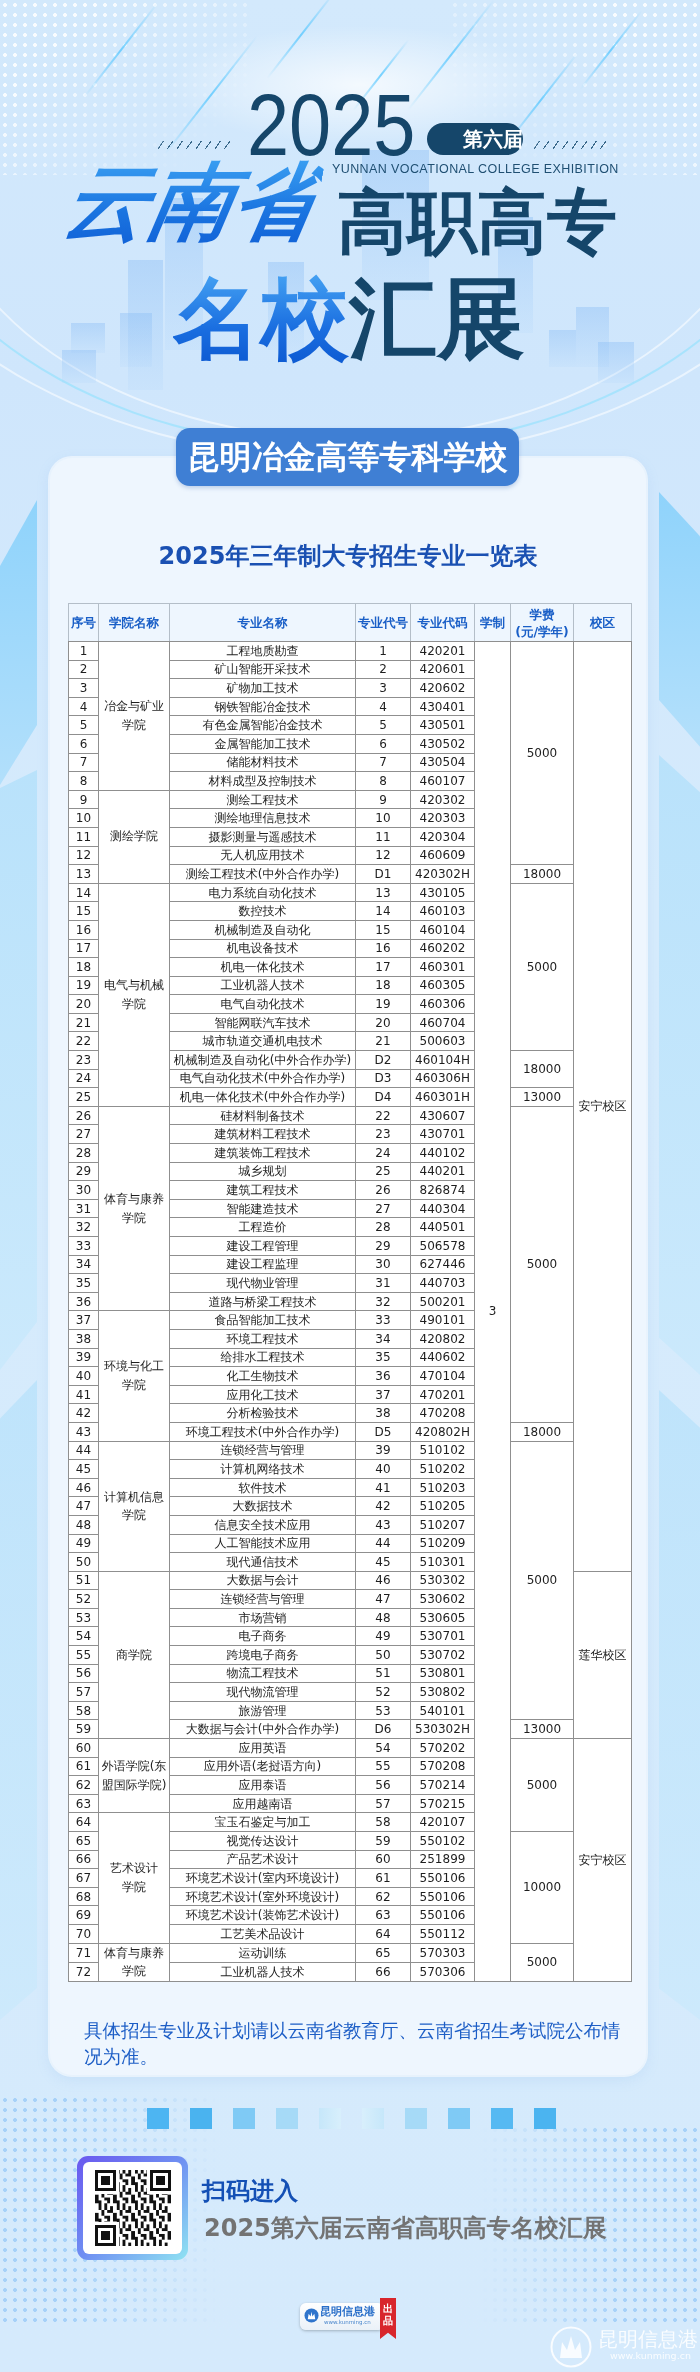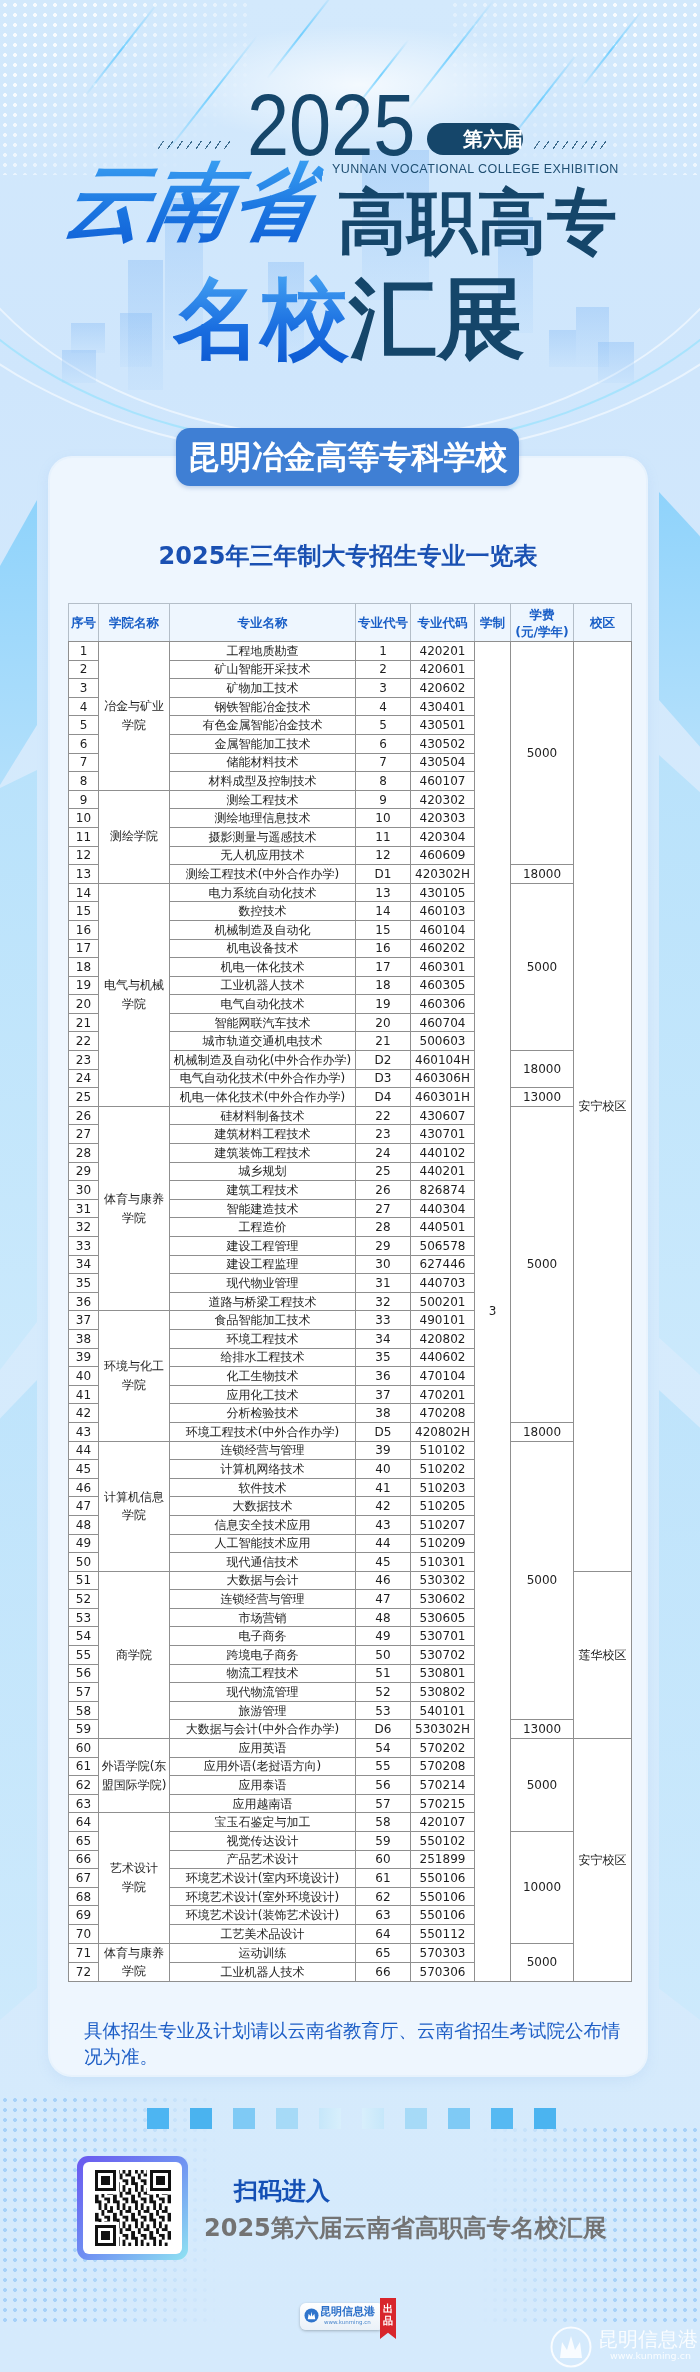--- a/index.html
+++ b/index.html
@@ -51,21 +51,21 @@
   border:1px solid #b4bec8;border-bottom:1px solid #8f8f8f;text-align:center;vertical-align:middle;padding:0;}
 .major-table td{height:18.6px;border:1px solid #8f8f8f;text-align:center;vertical-align:middle;padding:0 1px;line-height:14px;white-space:nowrap;overflow:hidden;}
 .major-table td.college{white-space:pre-line;line-height:18.6px;}
 
 
 .note{left:84px;top:2004px;width:545px;font:18.5px/26px "DejaVu Sans",sans-serif;color:var(--note-blue);margin-top:14px;}
 .sq{top:2108px;width:22px;height:21px;}
 .qr-frame{left:77px;top:2156px;width:111px;height:104px;border-radius:11px;padding:6px;
   background:linear-gradient(135deg,#6a58ef 0%,#6f8ff2 50%,#8fe3f2 100%);}
 .qr-inner{width:100%;height:100%;background:#fff;border-radius:6px;display:flex;align-items:center;justify-content:center;}
-.scan-label{left:202px;top:2177px;font:bold 24px/28px "DejaVu Sans",sans-serif;color:#1450b5;white-space:nowrap;margin-left:32px;}
+.scan-label{left:202px;top:2177px;font:bold 24px/28px "DejaVu Sans",sans-serif;color:#1450b5;white-space:nowrap;}
 .event-name{left:204px;top:2214px;font:bold 24px/28px "DejaVu Sans",sans-serif;color:#737373;white-space:nowrap;}
 .badge{left:300px;top:2303px;width:84px;height:27px;border-radius:6px;background:linear-gradient(180deg,#ffffff,#eaf1f8);box-shadow:0 1px 3px rgba(0,0,0,.25);}
 .badge-name{left:320px;top:2305px;font:bold 11px/13px "DejaVu Sans",sans-serif;color:#2a6fc9;white-space:nowrap;}
 .badge-url{left:324px;top:2319px;font:5.5px/7px "DejaVu Sans",sans-serif;color:#4a86cc;white-space:nowrap;}
 .ribbon{left:380px;top:2298px;width:16px;height:41px;background:#d8262c;clip-path:polygon(0 0,100% 0,100% 100%,50% 85%,0 100%);
   color:#fff;font:bold 10px/12px "DejaVu Sans",sans-serif;text-align:center;padding-top:5px;white-space:pre-line;}
 .wm-name{left:598px;top:2328px;font:20px/22px "DejaVu Sans",sans-serif;color:rgba(255,255,255,.88);white-space:nowrap;}
 .wm-url{left:610px;top:2350px;font:9.5px/11px "DejaVu Sans",sans-serif;color:rgba(255,255,255,.88);white-space:nowrap;}
 </style>
 </head>

